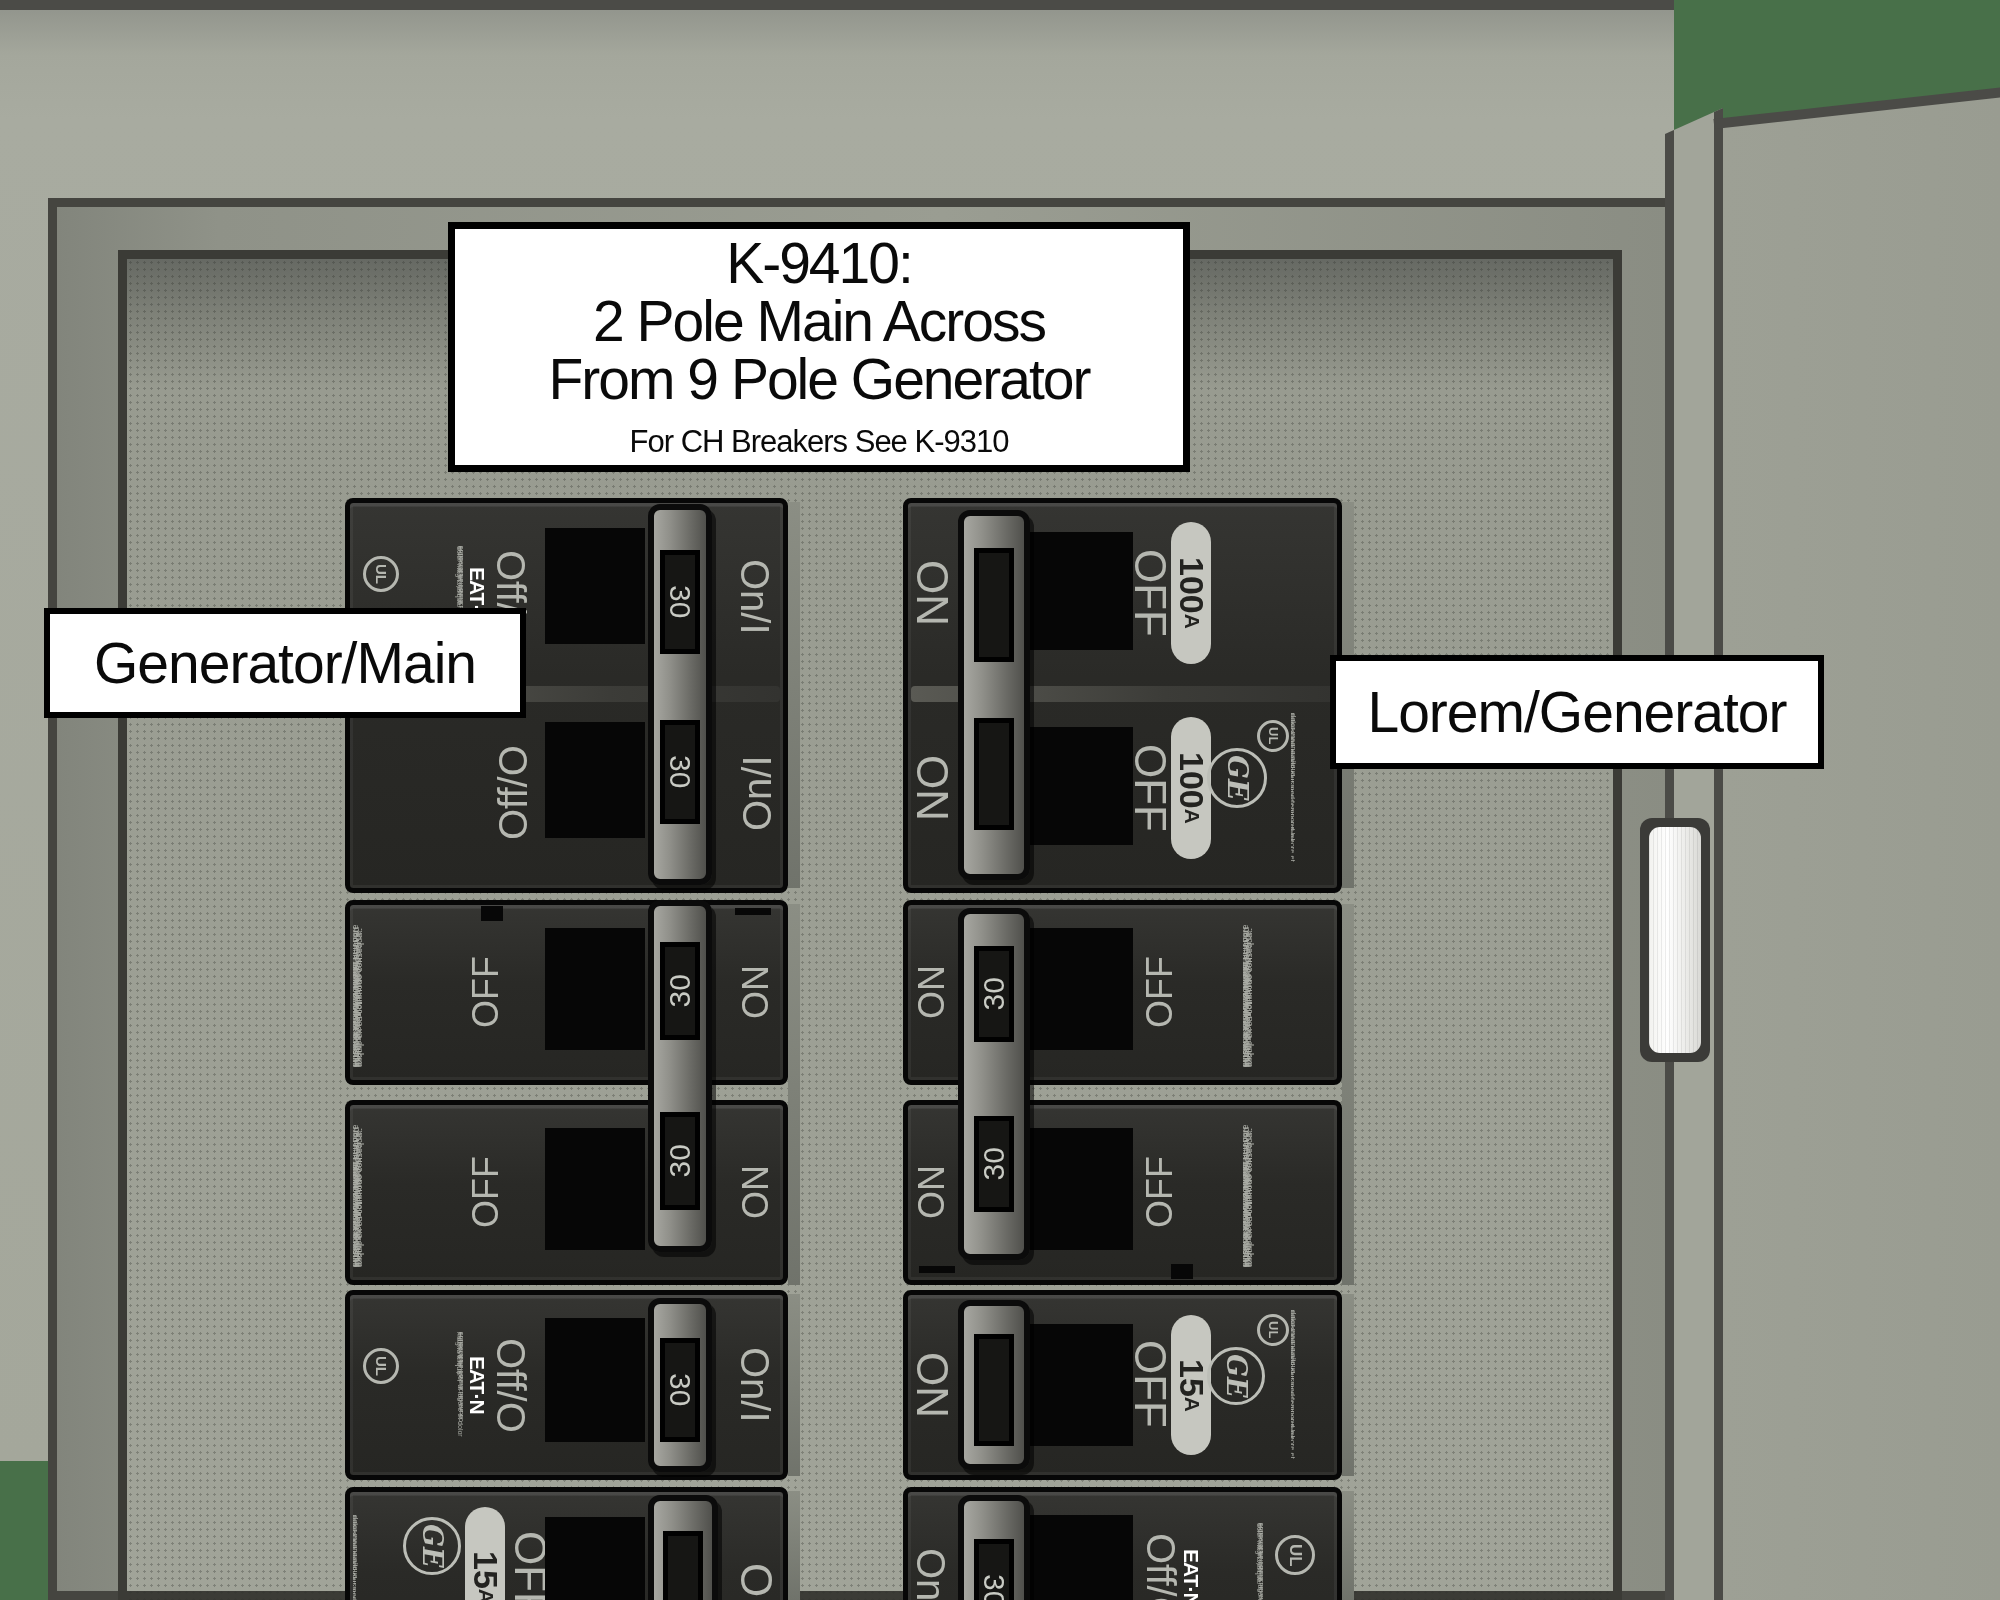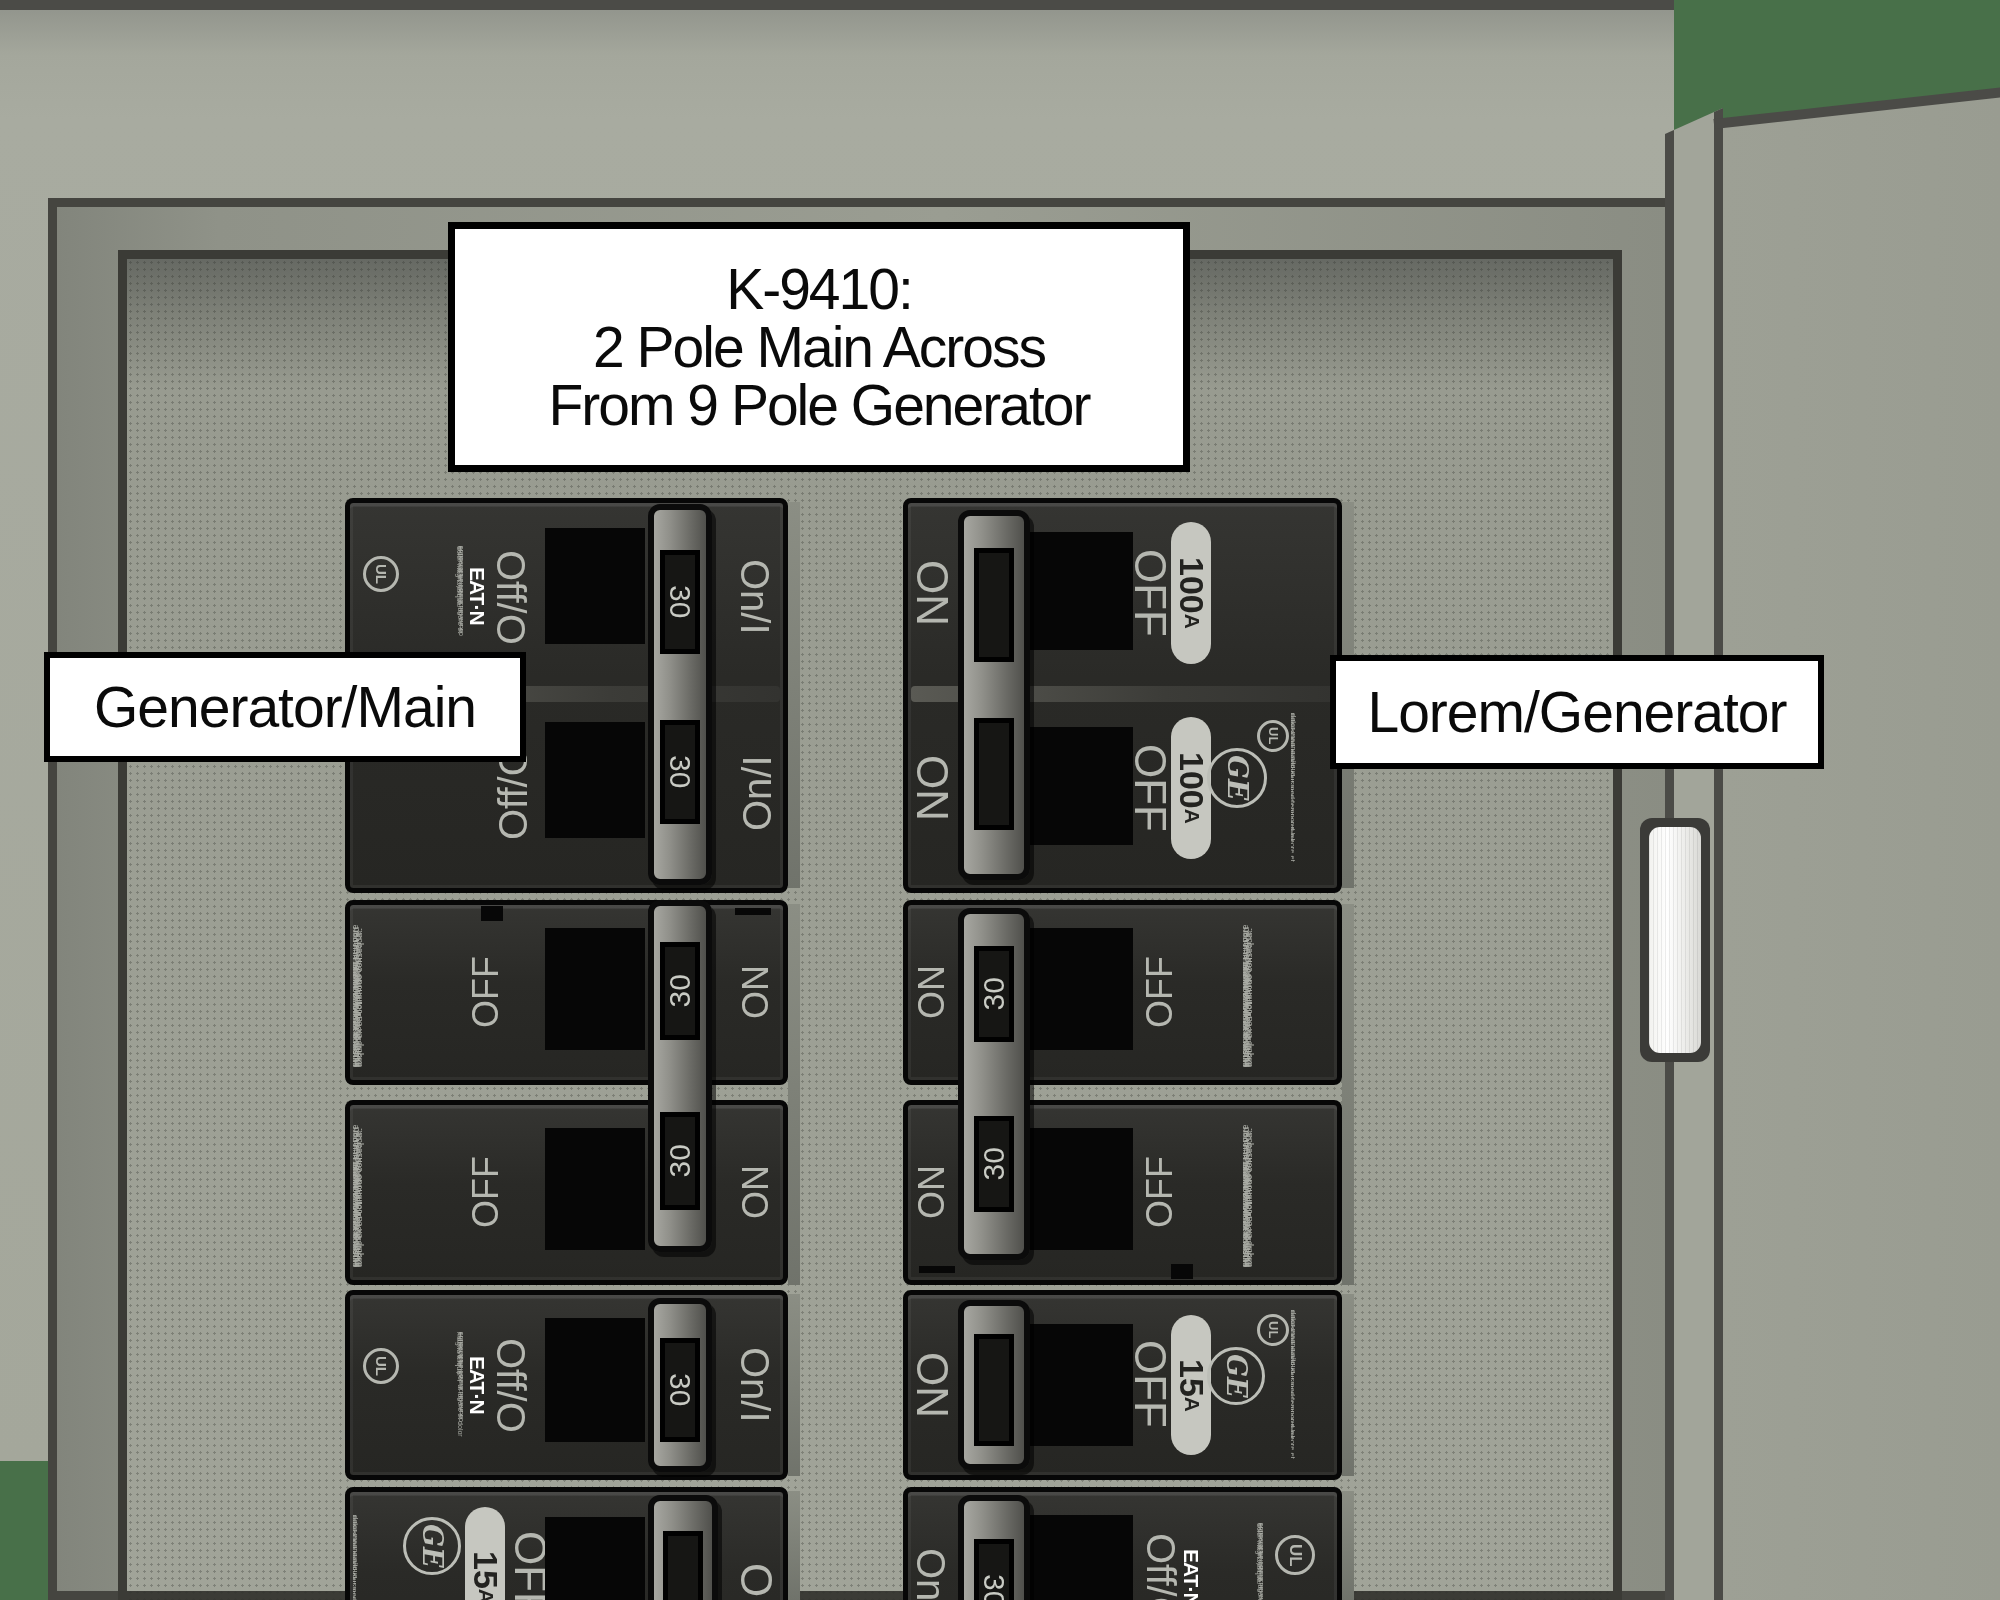--- a/index.html
+++ b/index.html
@@ -227,20 +227,21 @@
 
 <div class="abs" style="left:1640px;top:818px;width:70px;height:244px;background:#3b3b38;border-radius:12px;z-index:7;"></div>
 <div class="abs" style="left:1649px;top:827px;width:52px;height:226px;border-radius:11px;z-index:7;
             background:repeating-linear-gradient(90deg,rgba(0,0,0,.07) 0 1px,rgba(0,0,0,0) 1px 4px),
                        linear-gradient(90deg,#f2f2ef 0%,#ffffff 35%,#e9e9e6 75%,#d9d9d5 100%);"></div>
 
 <div class="abs white-box" style="left:448px;top:222px;width:742px;height:250px;z-index:10;">
   <div class="title-line">K-9410:</div>
   <div class="title-line">2 Pole Main Across</div>
   <div class="title-line">From 9 Pole Generator</div>
+  <div class="title-note">For CH Breakers See K-9310</div>
 </div>
 
-<div class="abs white-box" style="left:44px;top:652px;width:482px;height:110px;border-width:6px;z-index:10;">
+<div class="abs white-box" style="left:44px;top:608px;width:482px;height:110px;border-width:6px;z-index:10;">
   <div class="side-label">Generator/Main</div>
 </div>
 <div class="abs white-box" style="left:1330px;top:655px;width:494px;height:114px;border-width:6px;z-index:10;">
   <div class="side-label">Lorem/Generator</div>
 </div>
 
 </body></html>

